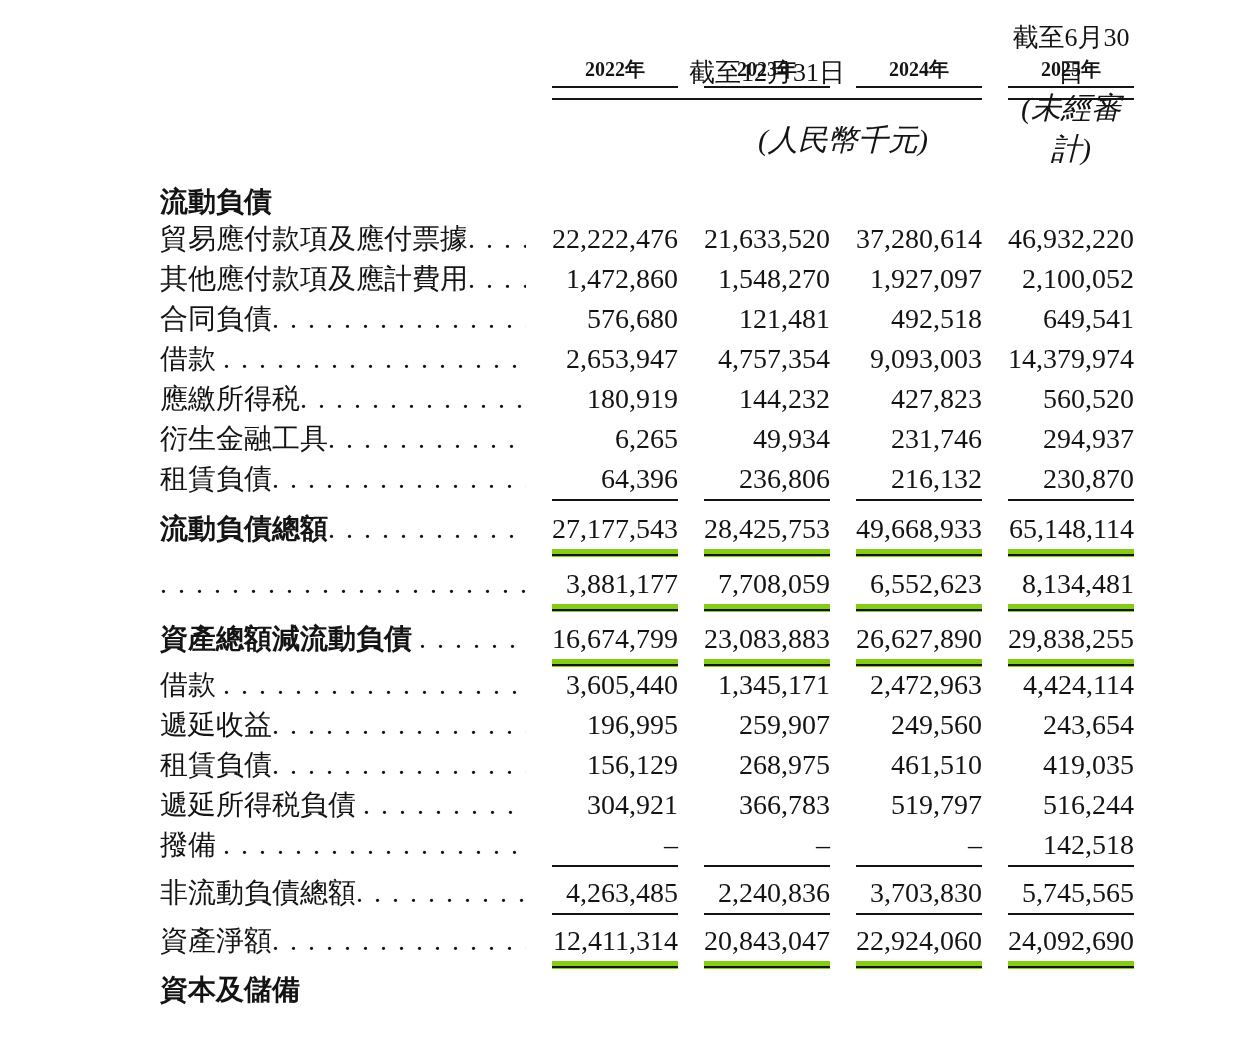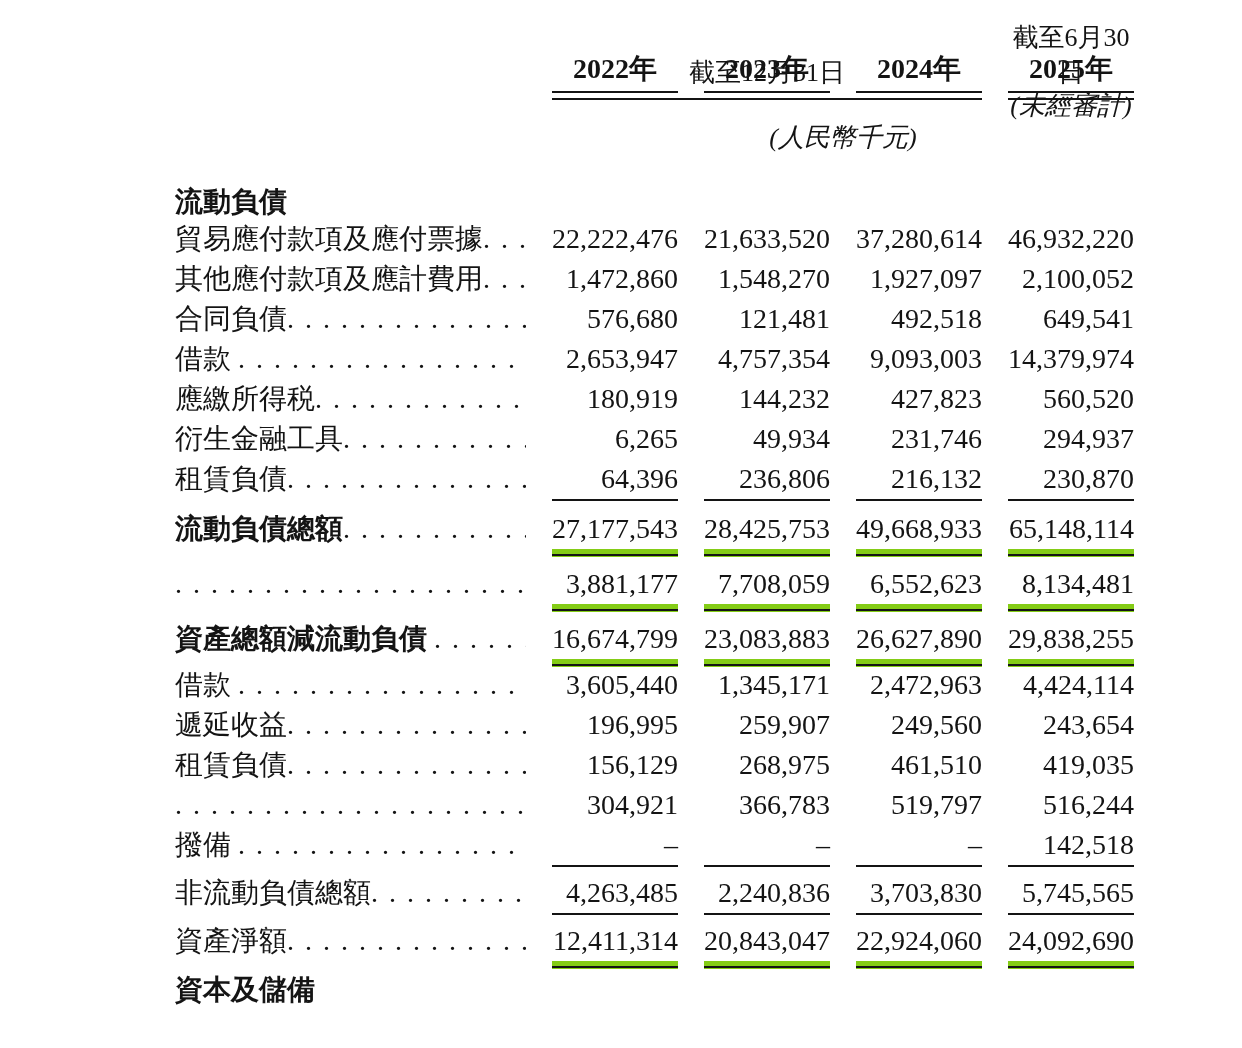--- a/index.html
+++ b/index.html
@@ -11,34 +11,34 @@
   }
   .table { margin-left:160px; padding-top:20px; width:974px; }
 
   
   .hrow1 { display:grid; grid-template-columns:366px 430px 126px; column-gap:26px;
            height:30px; align-items:end; }
   .hgroup { text-align:center; font-weight:normal; font-size:26px;
             border-bottom:2px solid #141414; padding-bottom:8px; }
   .hrow2 { display:grid; grid-template-columns:366px 126px 126px 126px 126px; column-gap:26px;
            height:38px; align-items:end; }
-  .hyear { text-align:center; font-weight:bold; font-size:28px;
+  .hyear { text-align:center; font-weight:bold; font-size:20px;
            border-bottom:2px solid #141414; padding-bottom:3px; }
   .hrow3 { display:grid; grid-template-columns:366px 430px 126px; column-gap:26px;
            height:32px; align-items:end; }
   .hrow4 { display:grid; grid-template-columns:366px 582px; column-gap:26px;
            height:30px; align-items:end; }
-  .hnote { text-align:center; font-style:italic; font-size:26px; }
+  .hnote { text-align:center; font-style:italic; font-size:30px; }
 
   
   .row { display:grid; grid-template-columns:366px 126px 126px 126px 126px; column-gap:26px;
          height:40px; line-height:40px; align-items:baseline; }
   .sec { height:34px; line-height:34px; }
   .sec .lt { font-weight:bold; }
-  .label { display:flex; align-items:baseline; overflow:hidden;margin-left:15px; }
+  .label { display:flex; align-items:baseline; overflow:hidden; }
   .lt { white-space:pre; }
   .leader { flex:1 1 0; overflow:hidden; white-space:nowrap;
             letter-spacing:2px; padding-right:6px; }
   .num { text-align:right; }
   .u1 .num { border-bottom:2px solid #141414; }
   .u2 .num { border-bottom:8px solid #84cc16; position:relative; }
   .u2 .num::after { content:""; position:absolute; left:0; right:0; bottom:-7px;
                     border-bottom:2px solid #141414; }
   .bold .lt { font-weight:bold; }
 
@@ -222,20 +222,21 @@
           <span class="leader">. . . . . . . . . . . . . . . . . . . . . . . . . . . . . . . . . . . . . . . .</span>
         </div>
       <div class="num">156,129</div>
       <div class="num">268,975</div>
       <div class="num">461,510</div>
       <div class="num">419,035</div>
     </div>
 
     <div class="row">
       <div class="label">
+          <span class="lt">遞延所得税負債 </span>
           <span class="leader">. . . . . . . . . . . . . . . . . . . . . . . . . . . . . . . . . . . . . . . .</span>
         </div>
       <div class="num">304,921</div>
       <div class="num">366,783</div>
       <div class="num">519,797</div>
       <div class="num">516,244</div>
     </div>
 
     <div class="row u1">
       <div class="label">

